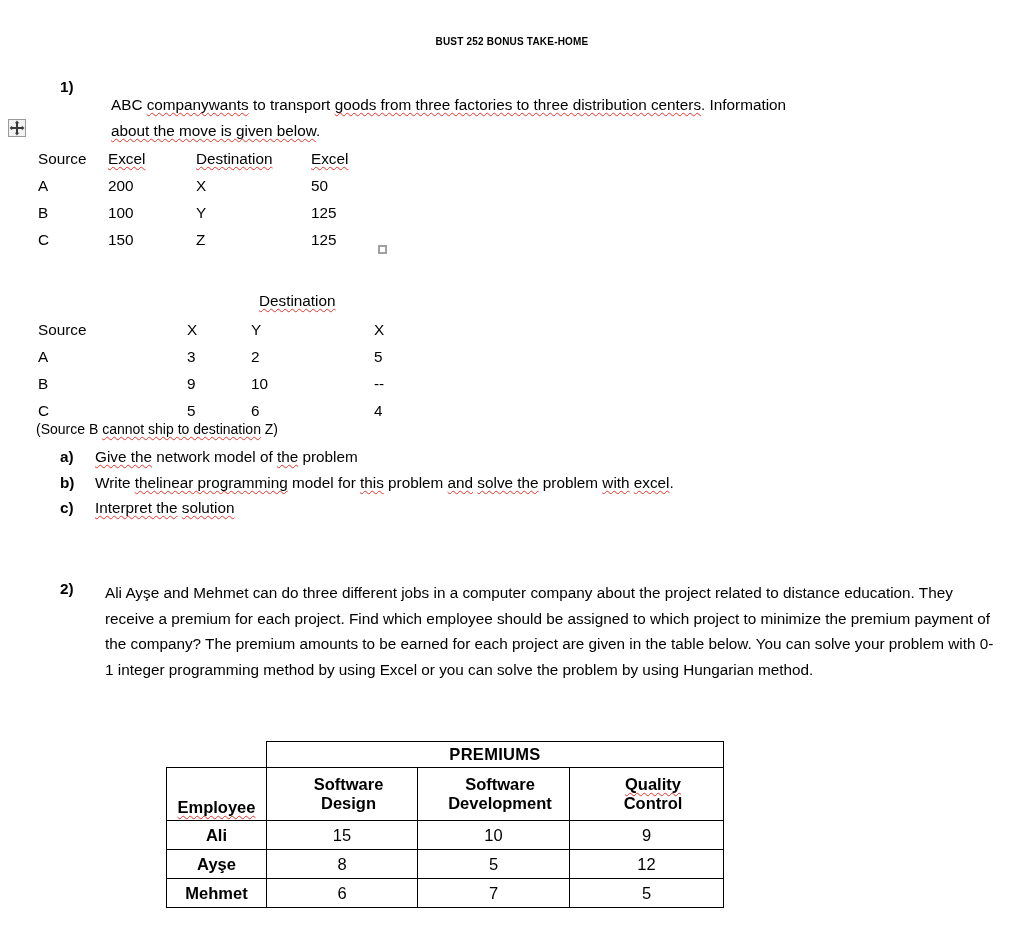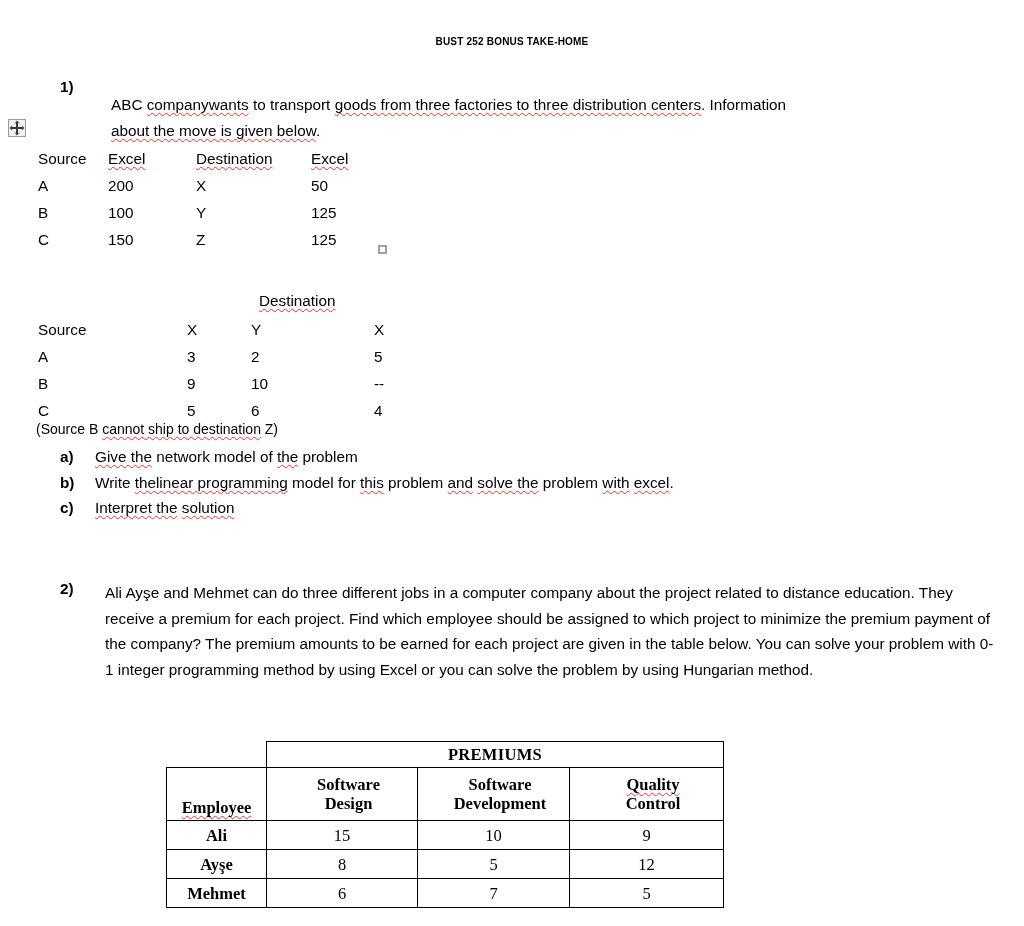--- a/index.html
+++ b/index.html
@@ -141,21 +141,21 @@
     font-weight: bold;
     flex: none;
   }
   #sub-list .content { white-space: nowrap; }
 
   
   #premiums-table {
     left: 166px;
     top: 741px;
     border-collapse: collapse;
-    font-family: Liberation Serif, serif;
+    font-family: Liberation Sans, sans-serif;
     font-size: 16.5px;
     color: #000;
     table-layout: fixed;
   }
   #premiums-table td {
     border: 1.6px solid #000000;
     text-align: center;
     vertical-align: middle;
     padding: 1px 2px;
     line-height: 19px;

